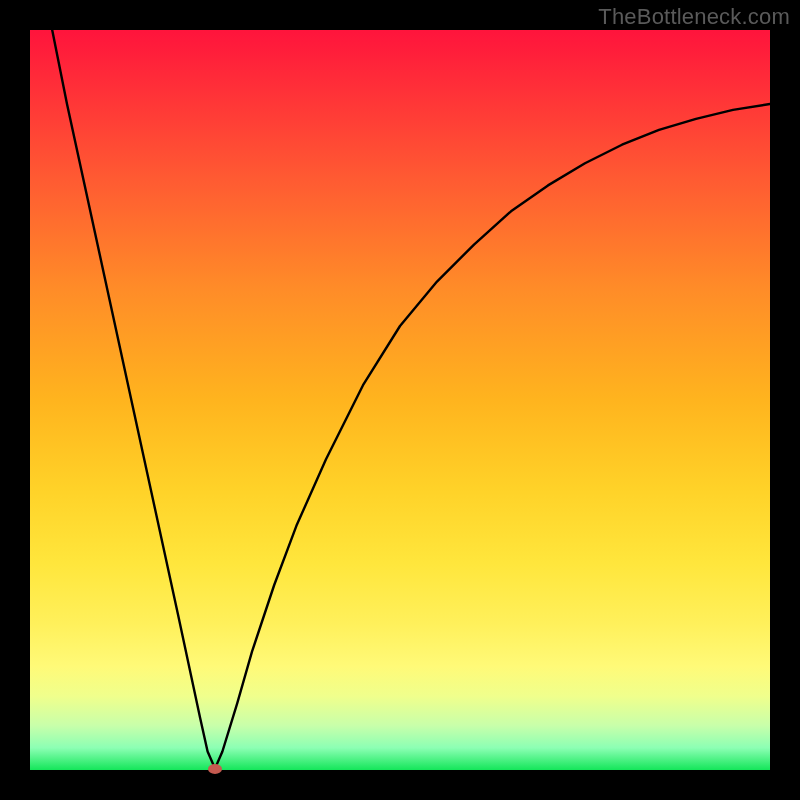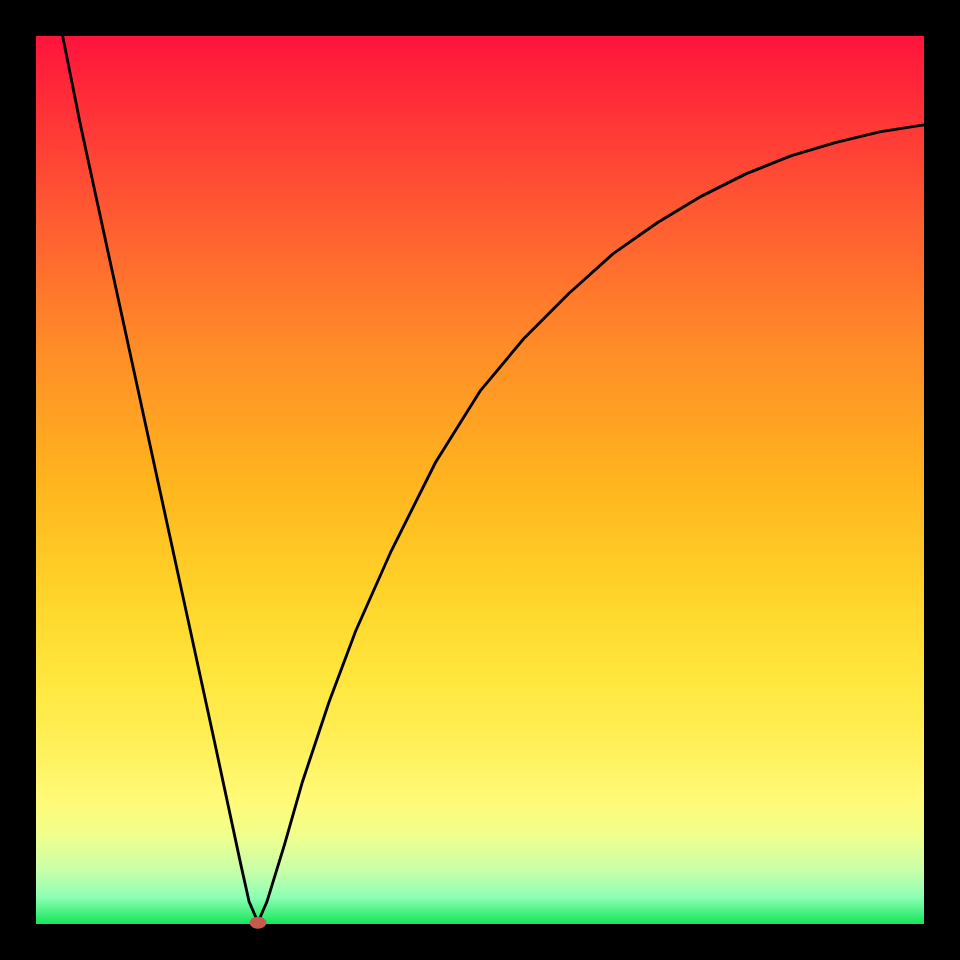--- a/index.html
+++ b/index.html
@@ -65,13 +65,14 @@
 </head>
 <body>
 
 <div class="frame">
   <div class="plot">
     <svg class="curve" viewBox="0 0 740 740" preserveAspectRatio="none">
       <path id="curve-path" d="M22.20 0.00 L37.00 74.00 L74.00 244.20 L111.00 414.40 L148.00 584.60 L170.20 688.20 L177.60 721.50 L185.00 738.52 L192.40 721.50 L207.20 673.40 L222.00 621.60 L244.20 555.00 L266.40 495.80 L296.00 429.20 L333.00 355.20 L370.00 296.00 L407.00 251.60 L444.00 214.60 L481.00 181.30 L518.00 155.40 L555.00 133.20 L592.00 114.70 L629.00 99.90 L666.00 88.80 L703.00 79.92 L740.00 74.00" fill="none" stroke="#000" stroke-width="2.4" stroke-linejoin="round" stroke-linecap="round"></path>
     </svg>
     <div class="marker" id="marker" style="left: 185px; top: 738.52px; background: rgb(197, 90, 80);"></div>
   </div>
+  <div class="watermark">TheBottleneck.com</div>
 </div>
 
 </body></html>

